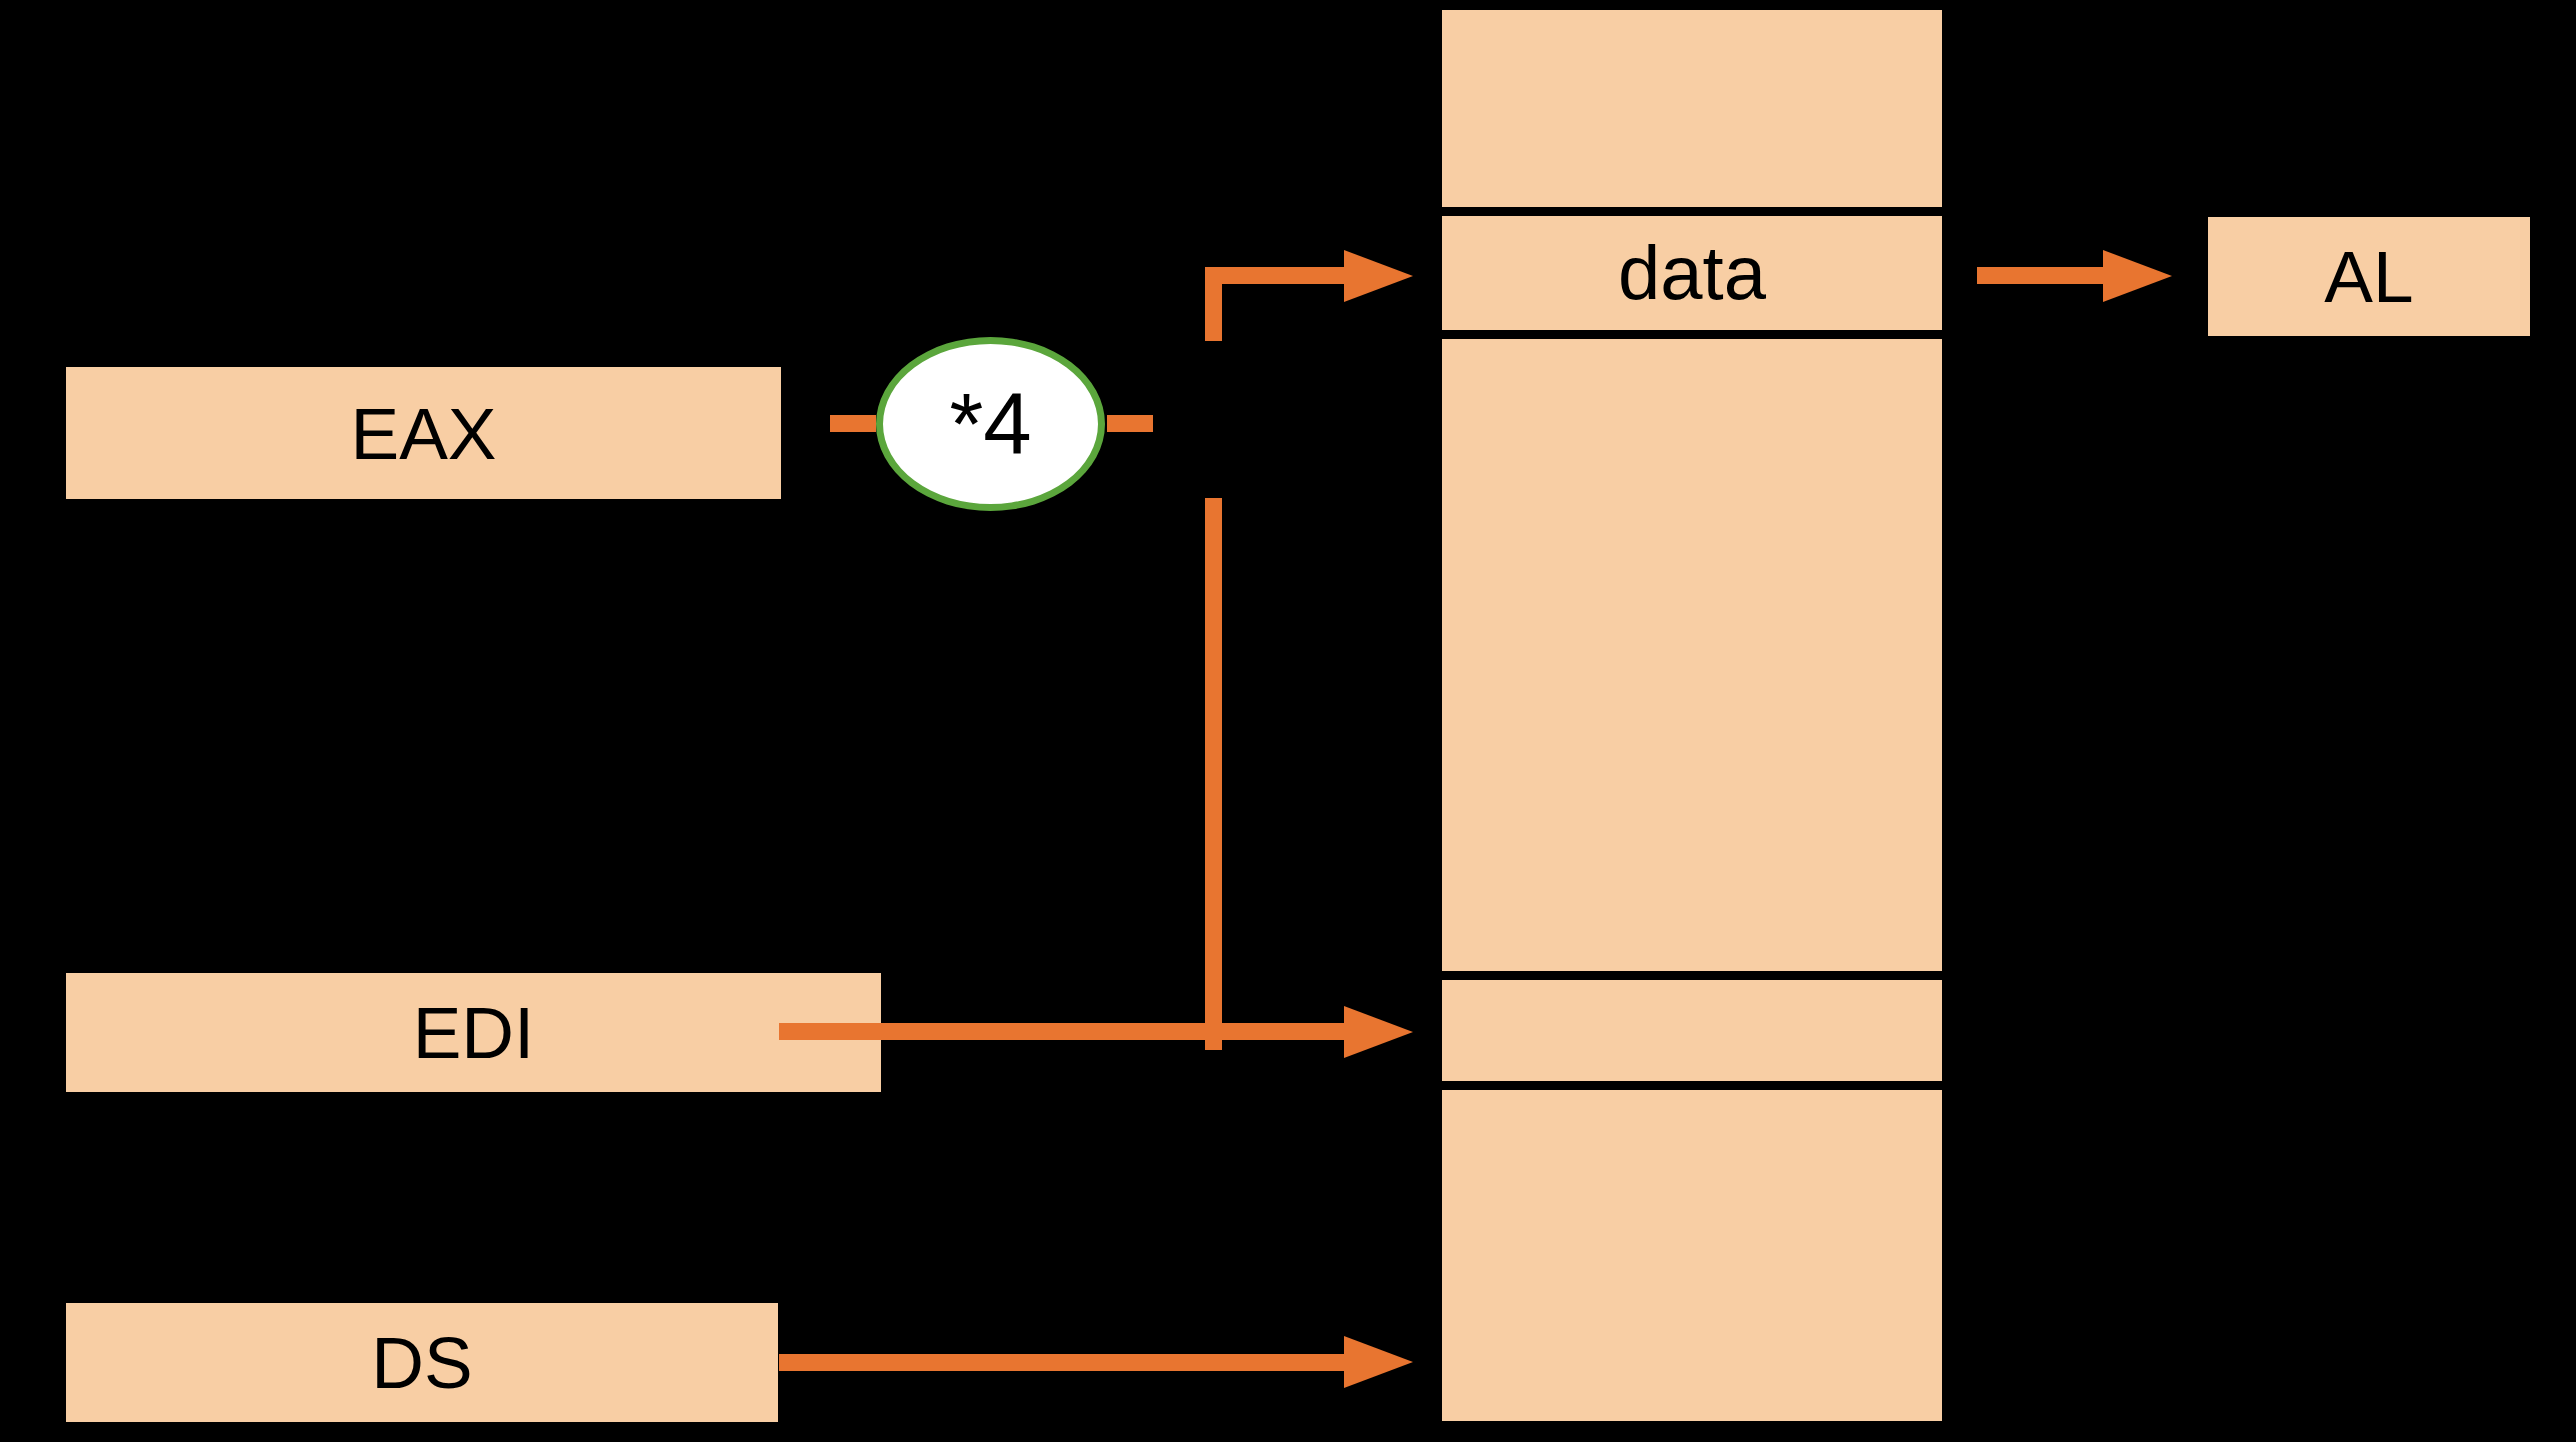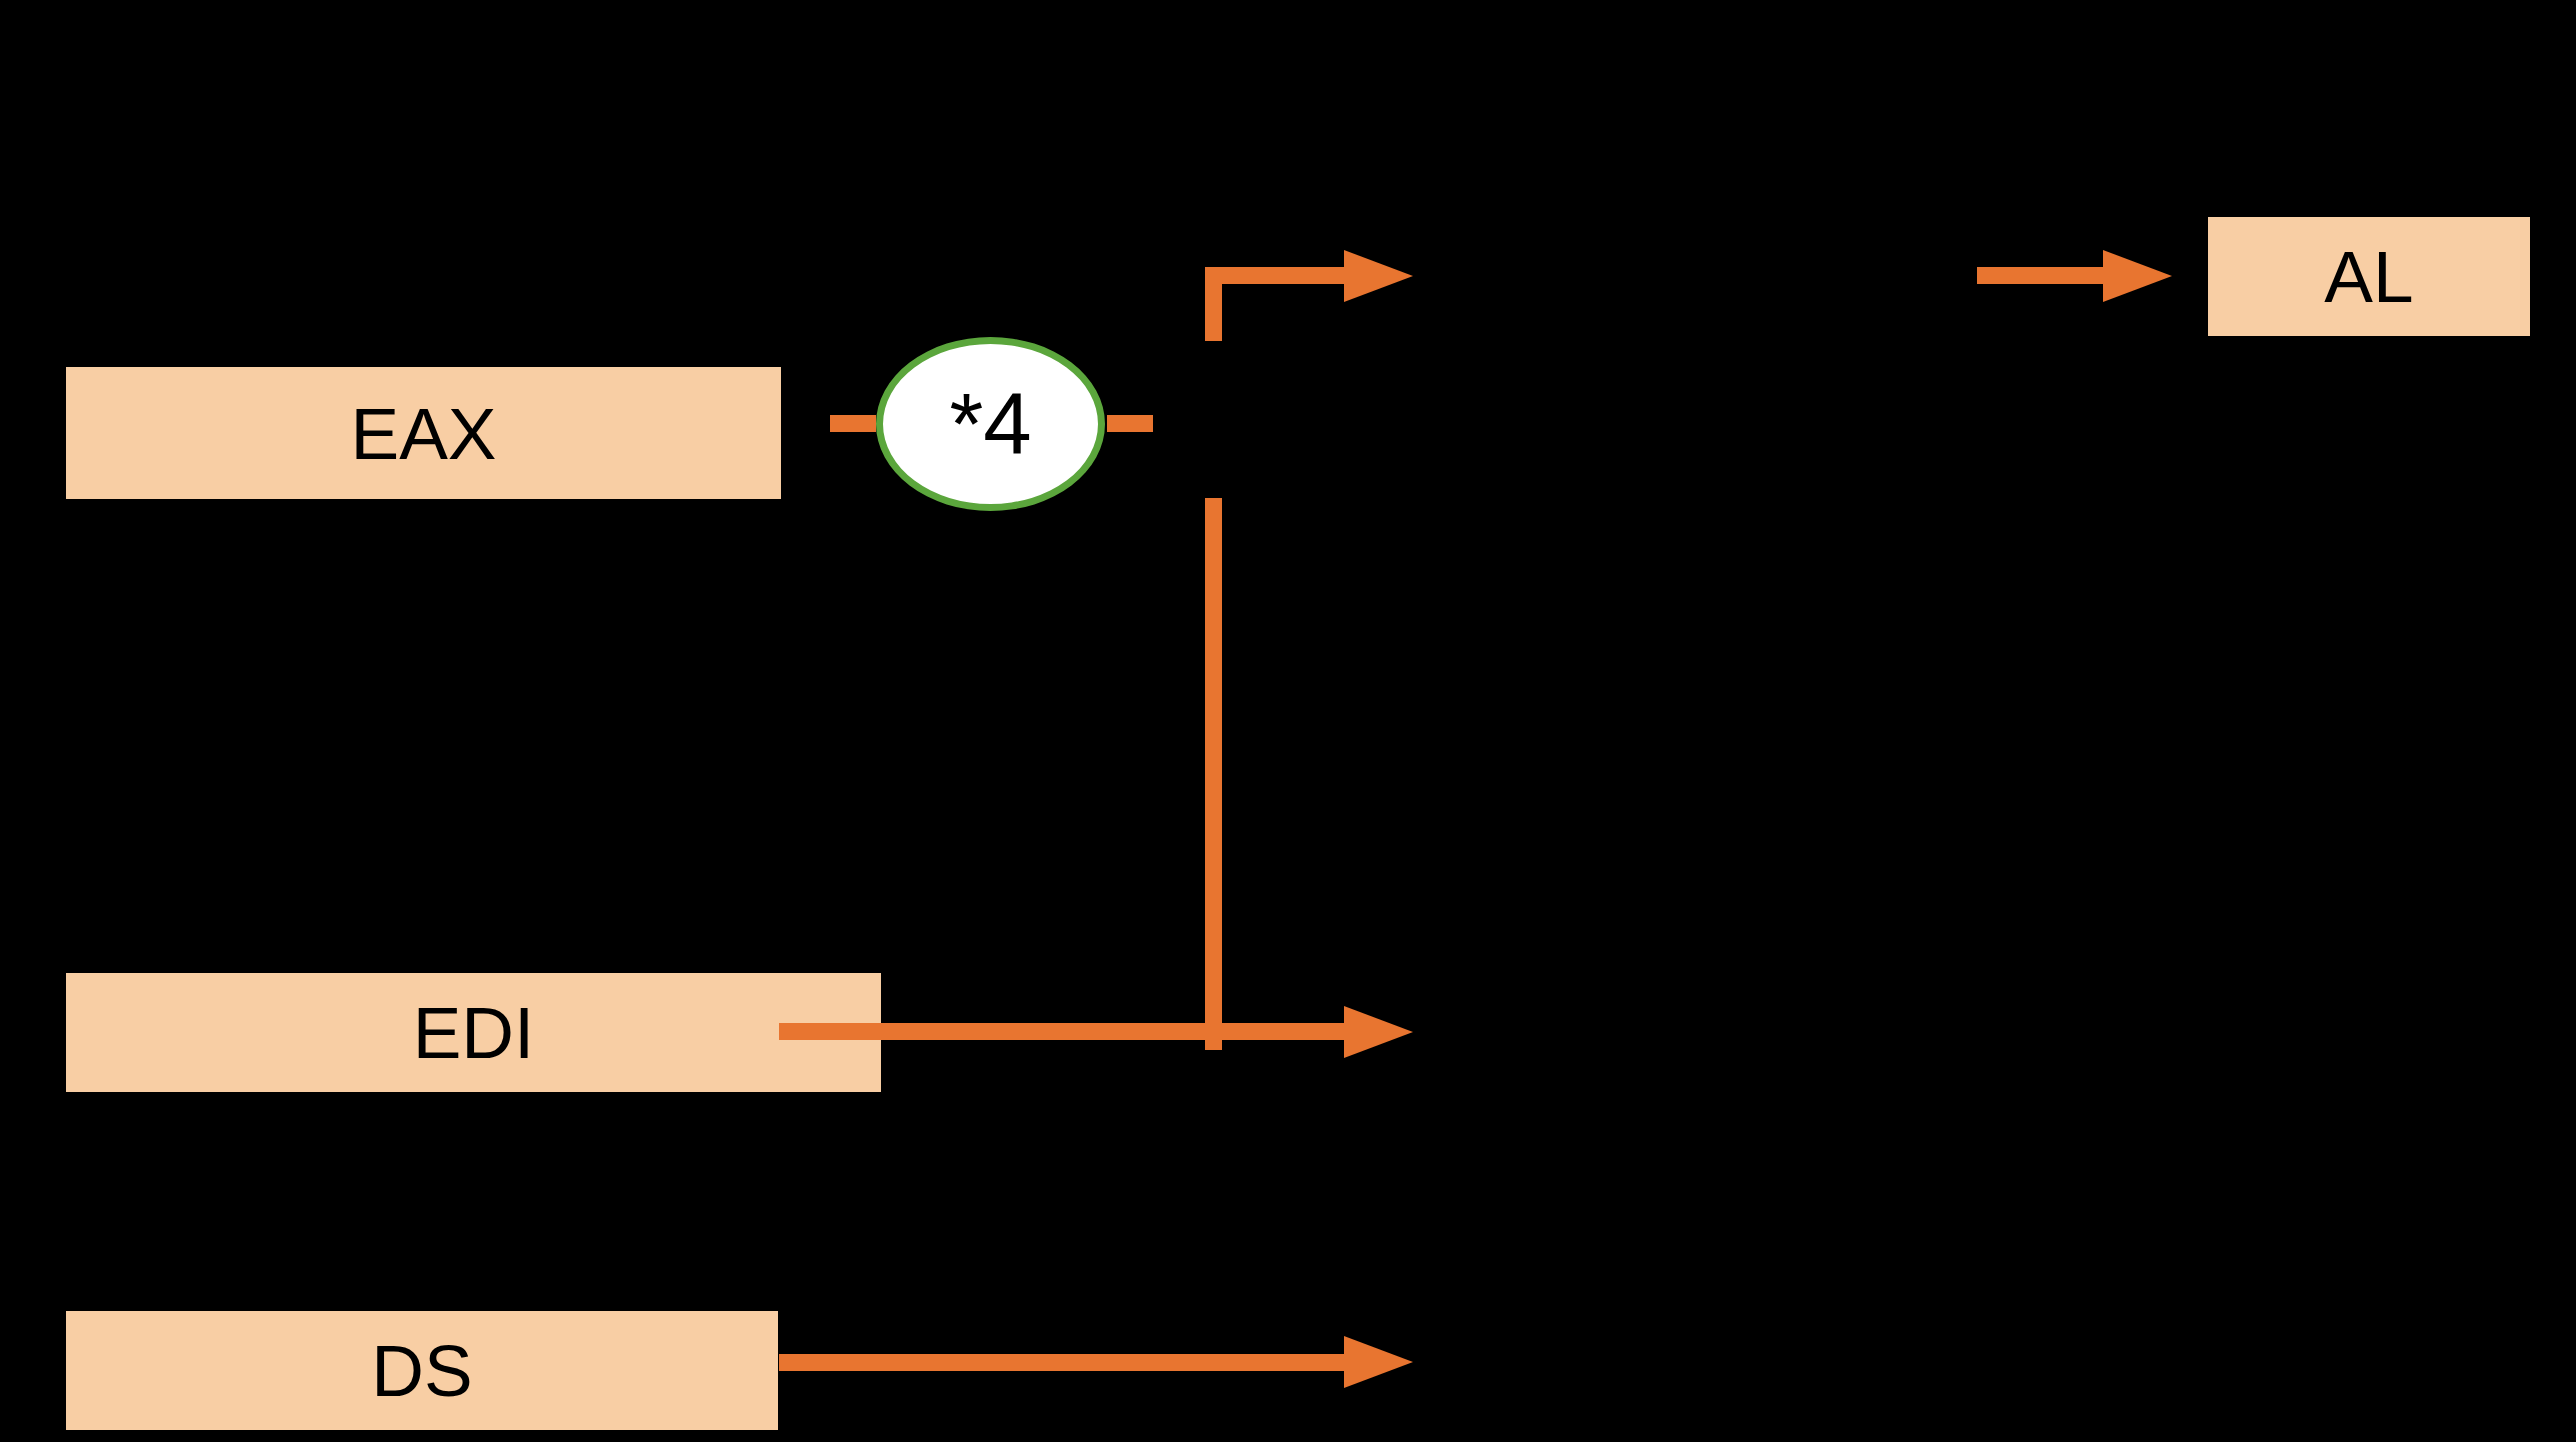--- a/index.html
+++ b/index.html
@@ -78,21 +78,21 @@
 <div id="canvas">
 
   <div class="box" style="left:66px; top:367px; width:715px; height:132px;">
     <span>EAX</span>
   </div>
 
   <div class="box" style="left:66px; top:973px; width:815px; height:119px;">
     <span>EDI</span>
   </div>
 
-  <div class="box" style="left:66px; top:1303px; width:712px; height:119px;margin-top:8px;">
+  <div class="box" style="left:66px; top:1303px; width:712px; height:119px;">
     <span>DS</span>
   </div>
 
   <div class="box" style="left:2208px; top:217px; width:322px; height:119px;">
     <span>AL</span>
   </div>
 
   <div class="ellipse">
     <span>*4</span>
   </div>
@@ -116,15 +116,36 @@
   <div>
     <div class="seg" style="left:779px; top:1354px; width:565px; height:17.4px;"></div>
     <div class="arrowhead" style="left:1344px; top:1336px;"></div>
   </div>
 
   <div>
     <div class="seg" style="left:1977px; top:267px; width:127px; height:17.4px;"></div>
     <div class="arrowhead" style="left:2103px; top:250px;"></div>
   </div>
 
+  <div class="memory">
+    <div class="cell" style="top:0; height:197px;">
+      <span></span>
+    </div>
+    <div class="divider" style="top:197px;"></div>
+    <div class="cell" style="top:206px; height:114px;">
+      <span>data</span>
+    </div>
+    <div class="divider" style="top:320px;"></div>
+    <div class="cell" style="top:330px; height:631px;">
+      <span></span>
+    </div>
+    <div class="divider" style="top:961px;"></div>
+    <div class="cell" style="top:970px; height:101px;">
+      <span></span>
+    </div>
+    <div class="divider" style="top:1071px;"></div>
+    <div class="cell" style="top:1081px; height:330px;">
+      <span></span>
+    </div>
+  </div>
 
 </div>
 
 
 </body></html>

